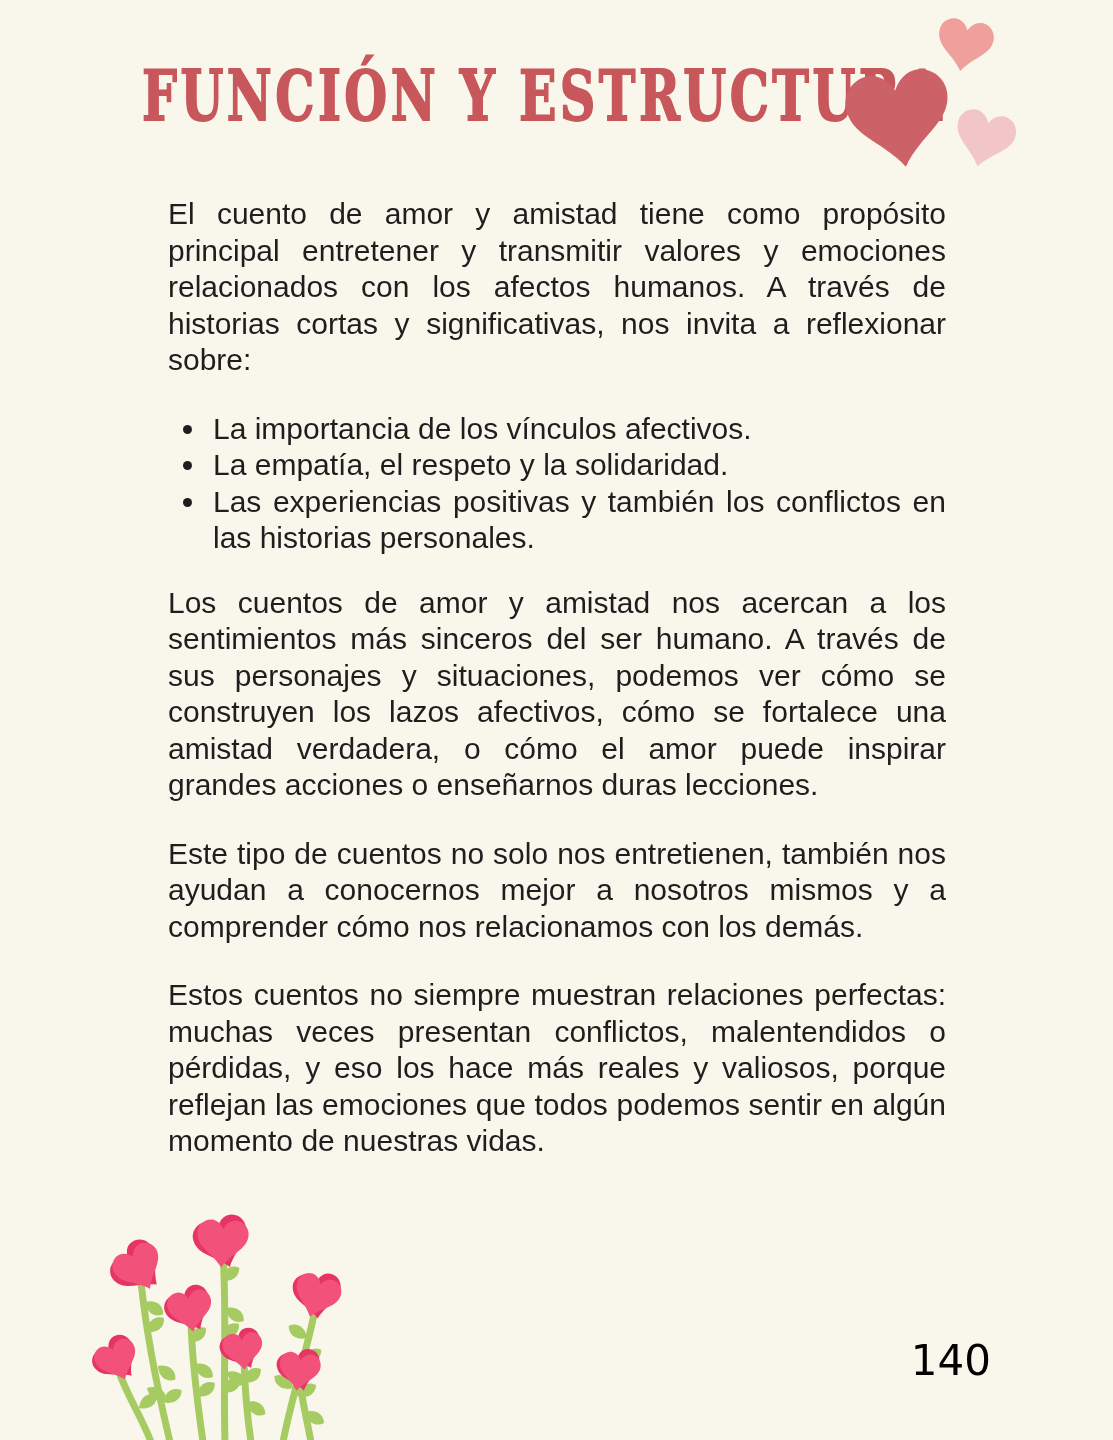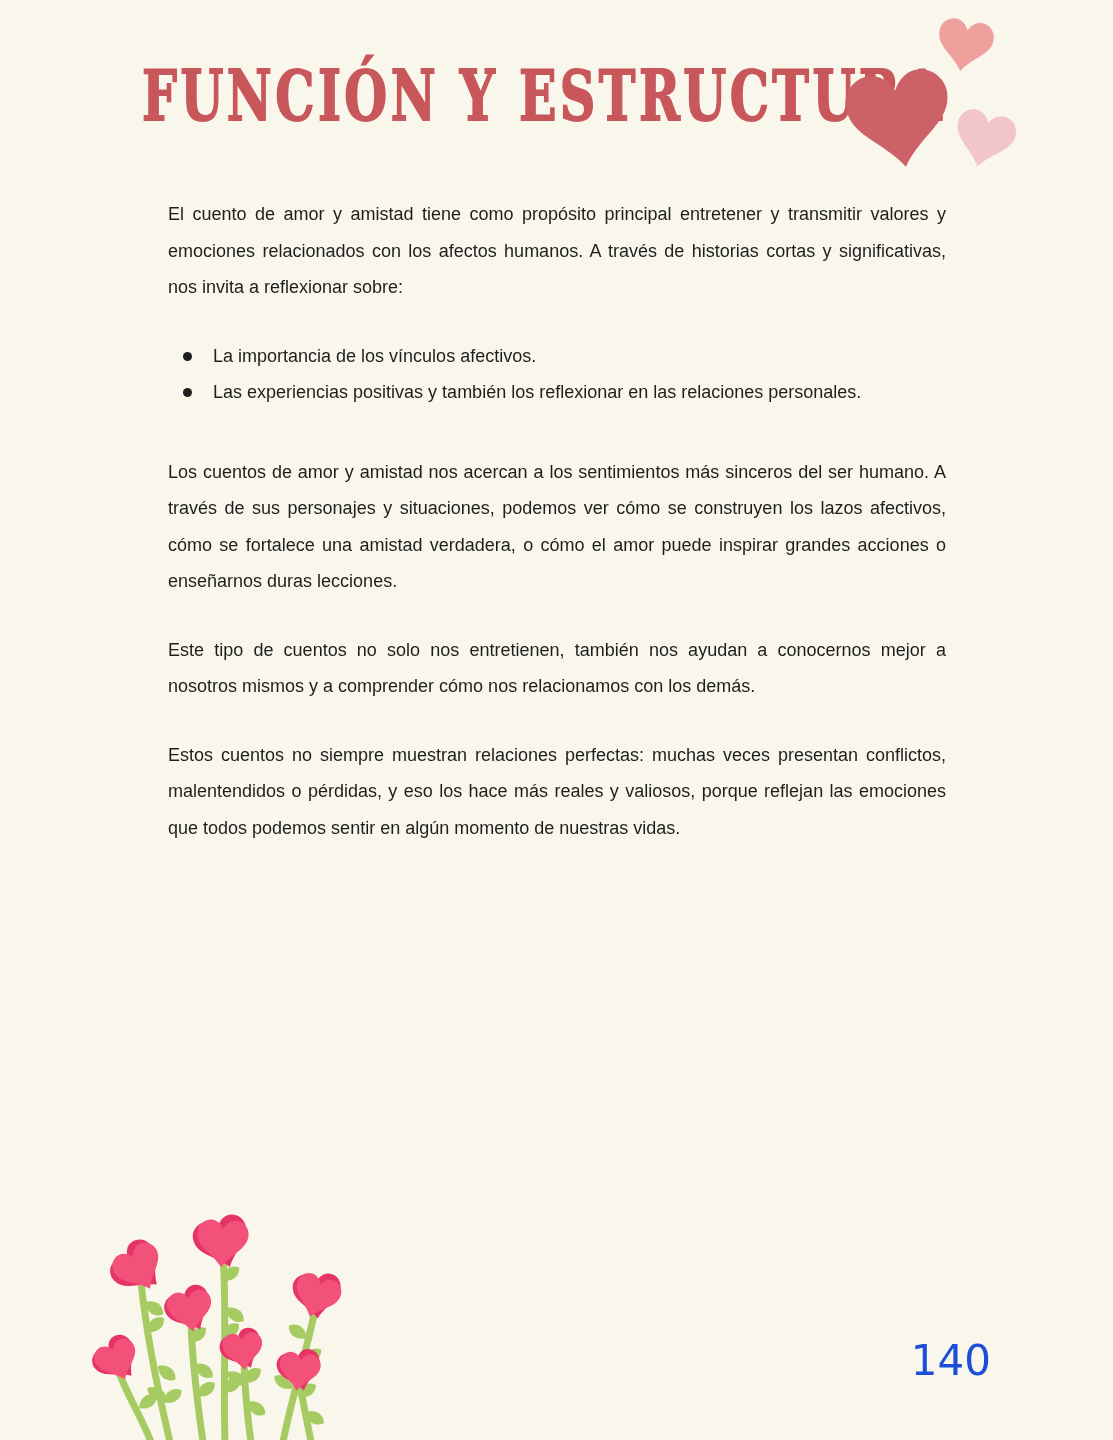--- a/index.html
+++ b/index.html
@@ -34,31 +34,31 @@
     left: 830px;
     top: 8px;
     width: 210px;
     height: 180px;
   }
   .main-text {
     position: absolute;
     left: 168px;
     top: 196px;
     width: 778px;
-    font-size: 18px;
+    font-size: 30px;
     line-height: 36.5px;
     color: #1E1E1E;
     text-align: justify;
   }
   .main-text p {
     margin: 0 0 32px 0;
   }
   .bullet-list {
     list-style: none;
-    margin: 0 0 43px 0;
+    margin: 0 0 28px 0;
     padding: 0;
   }
   .bullet-list li {
     position: relative;
     padding-left: 45px;
   }
   .bullet-list li::before {
     content: "";
     position: absolute;
     left: 15px;
@@ -74,21 +74,21 @@
     top: 1150px;
     width: 420px;
     height: 290px;
   }
   .page-number {
     position: absolute;
     right: 122px;
     top: 1336px;
     font-family: "DejaVu Sans", sans-serif;
     font-size: 42px;
-    color: #1d4ed8;
+    color: #000000;
   }
 </style>
 </head>
 <body>
 
 <div class="page">
 
   <h1 class="title">FUNCIÓN Y ESTRUCTURA</h1>
 
   <svg class="hearts-decoration" viewBox="0 0 210 180" xmlns="http://www.w3.org/2000/svg">
@@ -98,21 +98,22 @@
     </defs>
     <use href="#heartPath" fill="#EFA09C" transform="translate(112,8) rotate(10) scale(1.72)"></use>
     <use href="#heartPath" fill="#CD6168" transform="translate(12,72) rotate(-8) scale(3.2)"></use>
     <use href="#heartPath" fill="#F2C6C8" transform="translate(132,98) rotate(14) scale(1.85)"></use>
   </svg>
 
   <div class="main-text">
     <p>El cuento de amor y amistad tiene como propósito principal entretener y transmitir valores y emociones relacionados con los afectos humanos. A través de historias cortas y significativas, nos invita a reflexionar sobre:</p>
     <ul class="bullet-list">
       <li>La importancia de los vínculos afectivos.</li>
-      <li>Las experiencias positivas y también los reflexionar en las relaciones personales.</li>
+      <li>La empatía, el respeto y la solidaridad.</li>
+      <li>Las experiencias positivas y también los conflictos en las historias personales.</li>
     </ul>
     <p>Los cuentos de amor y amistad nos acercan a los sentimientos más sinceros del ser humano. A través de sus personajes y situaciones, podemos ver cómo se construyen los lazos afectivos, cómo se fortalece una amistad verdadera, o cómo el amor puede inspirar grandes acciones o enseñarnos duras lecciones.</p>
     <p>Este tipo de cuentos no solo nos entretienen, también nos ayudan a conocernos mejor a nosotros mismos y a comprender cómo nos relacionamos con los demás.</p>
     <p>Estos cuentos no siempre muestran relaciones perfectas: muchas veces presentan conflictos, malentendidos o pérdidas, y eso los hace más reales y valiosos, porque reflejan las emociones que todos podemos sentir en algún momento de nuestras vidas.</p>
   </div>
 
   <svg class="flower-bouquet" viewBox="0 0 420 290" xmlns="http://www.w3.org/2000/svg">
 
     <g stroke="#A6CB62" stroke-width="7" fill="none" stroke-linecap="round">
       <path d="M170,292 C168,230 172,160 168,105"></path>

